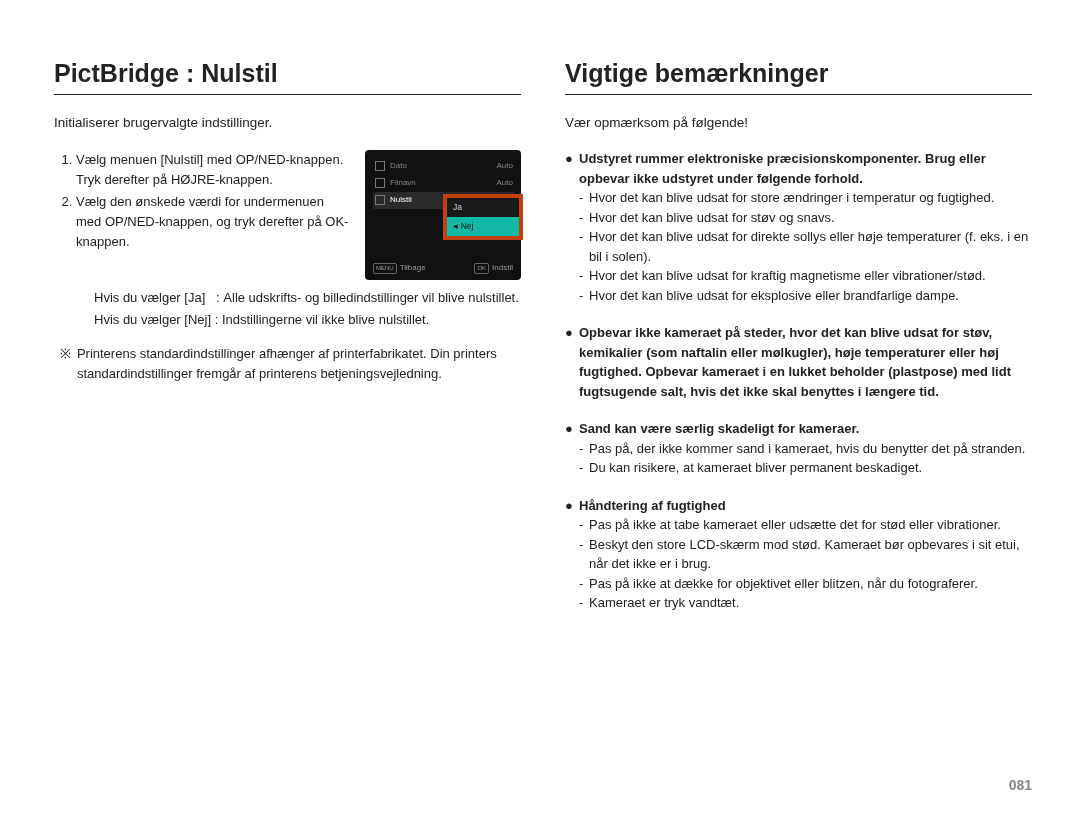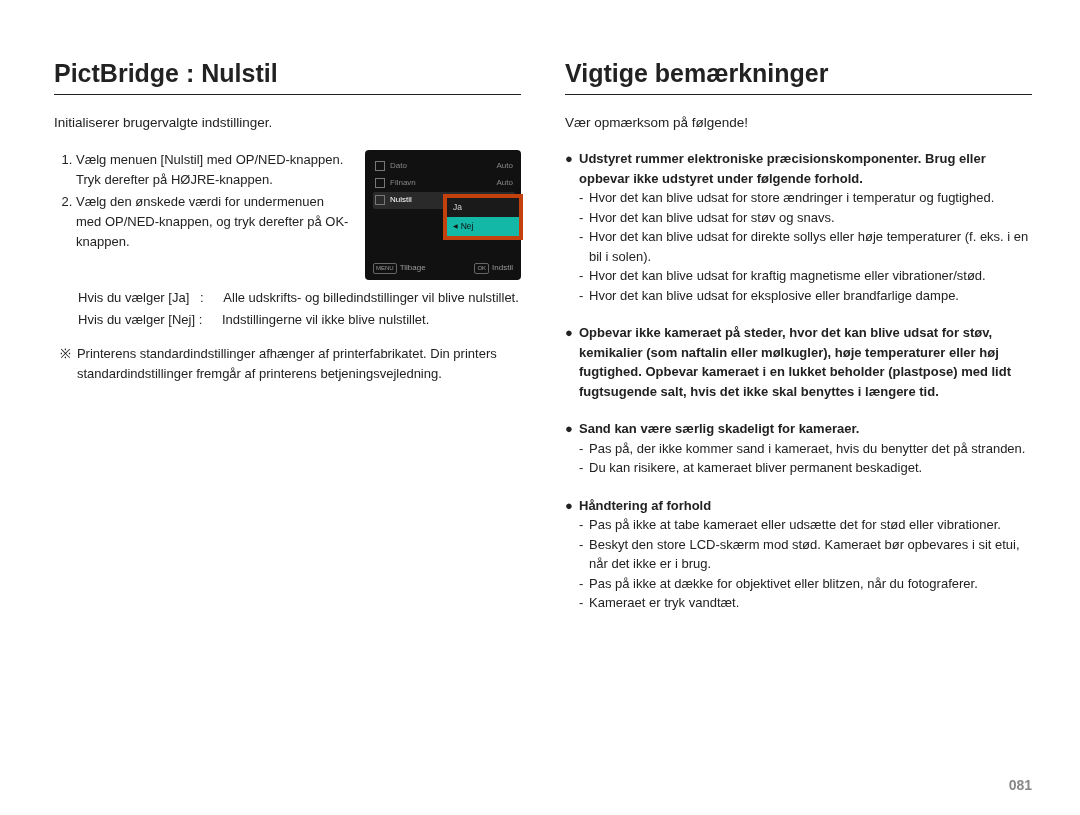--- a/index.html
+++ b/index.html
@@ -48,22 +48,22 @@
     margin: 0 0 8px 0;
     padding: 0 0 0 22px;
   }
   ol.steps li {
     margin-bottom: 2px;
   }
   .result-row {
     display: flex;
     margin: 0 0 2px 0;
   }
-  .result-label { white-space: pre; }
-  .result-text { flex: 1; margin-left: 16px; }
+  .result-label { white-space: pre; margin-left: 16px; }
+  .result-text { flex: 1; }
   .note {
     margin: 14px 0 0 0;
   }
   .note-sym { padding-right: 6px; }
   
   .lcd {
     float: right;
     width: 156px;
     height: 130px;
     background: #111;
@@ -287,21 +287,21 @@
             <li>
                 <span class="dash">-</span>
                 <span>Du kan risikere, at kameraet bliver permanent beskadiget.</span>
               </li>
           </ul>
         </li>
 
         <li>
           <div class="bullet-head">
             <span class="bullet-dot">●</span>
-            <span>Håndtering af forhold</span>
+            <span>Håndtering af fugtighed</span>
           </div>
           <ul class="dash-list">
             <li>
                 <span class="dash">-</span>
                 <span>Pas på ikke at tabe kameraet eller udsætte det for stød eller vibrationer.</span>
               </li>
             <li>
                 <span class="dash">-</span>
                 <span>Beskyt den store LCD-skærm mod stød. Kameraet bør opbevares i sit etui, når det ikke er i brug.</span>
               </li>

